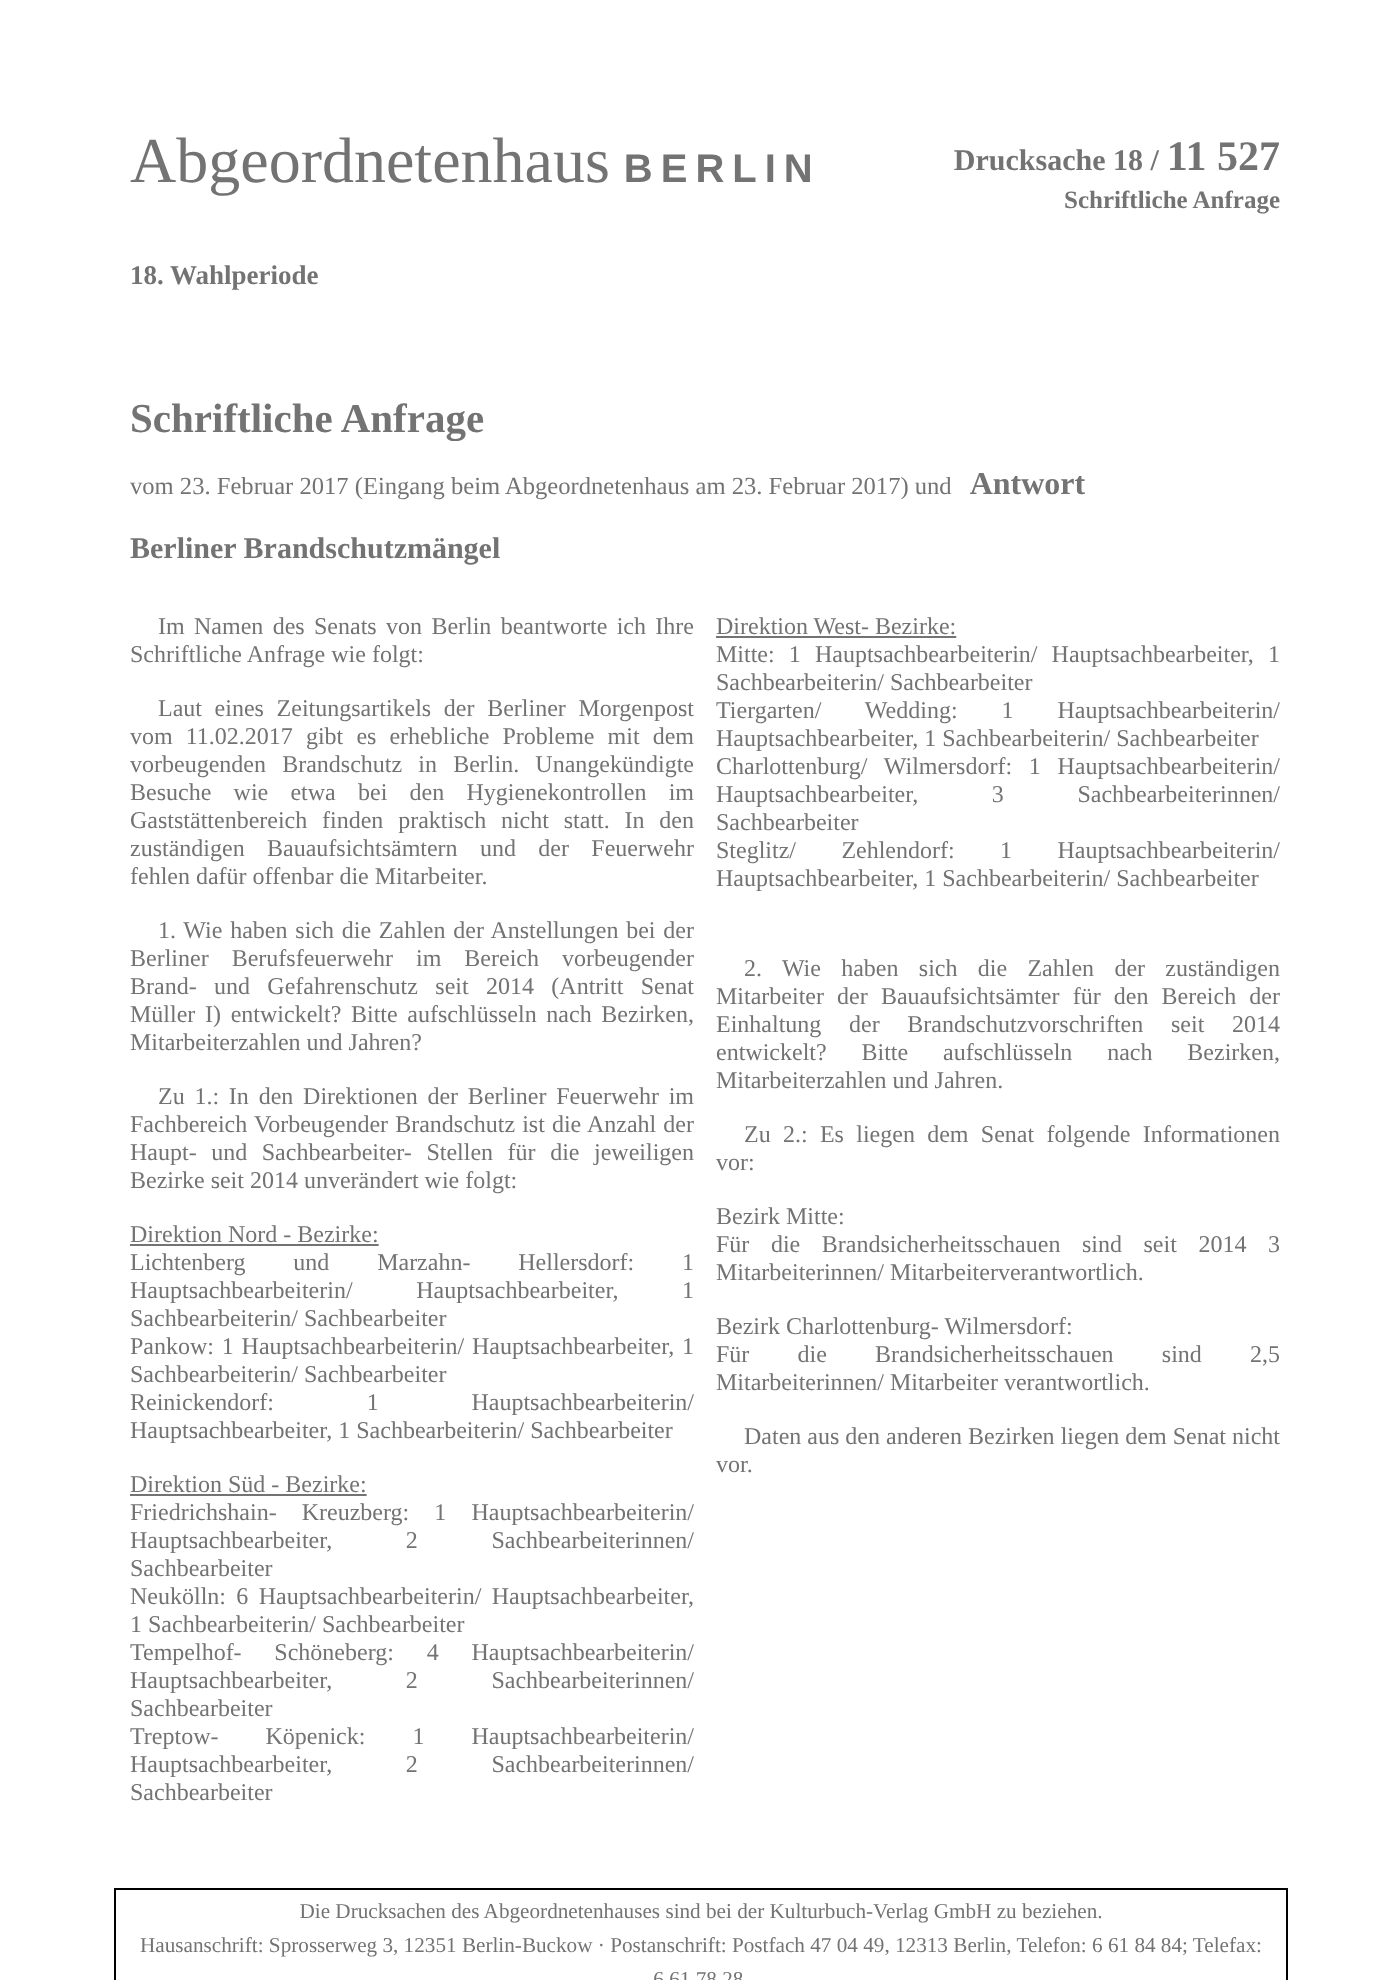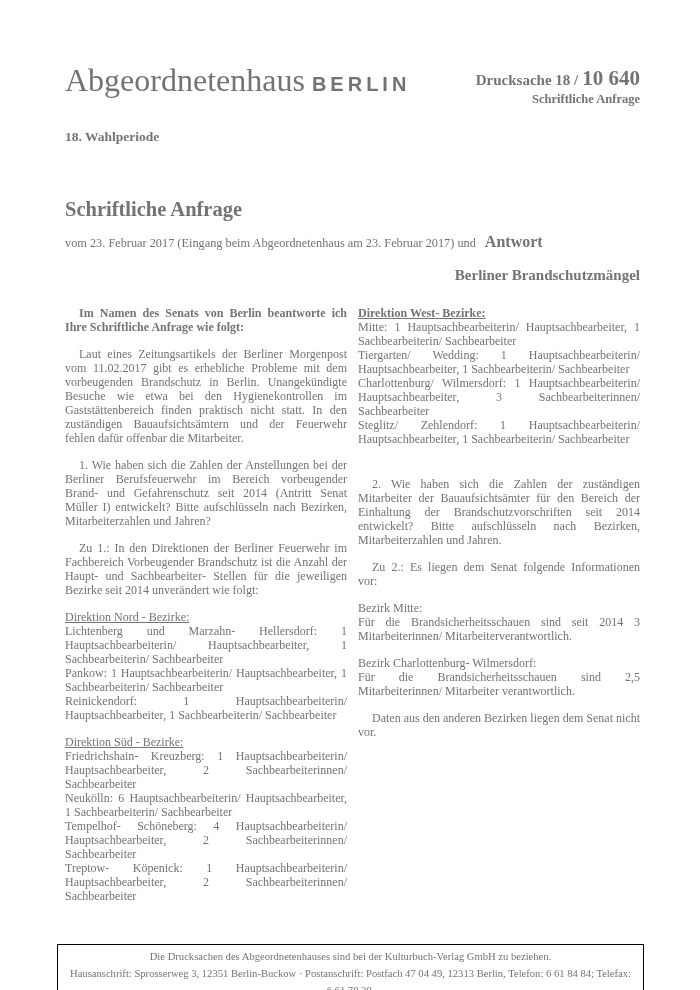--- a/index.html
+++ b/index.html
@@ -29,35 +29,35 @@
   .doc-ref { text-align: right; margin-top: 6px; }
   .drucksache-line { font-weight: bold; font-size: 15px; line-height: 18px; white-space: nowrap; }
   .drucksache-num { font-size: 21px; margin-left: 4px; }
   .doc-type { font-weight: bold; font-size: 12.5px; line-height: 15px; margin-top: 3px; }
   .wahlperiode { font-weight: bold; font-size: 13.5px; margin-top: 22px; }
   
   .title-h1 { font-weight: bold; font-size: 20.5px; line-height: 24px; margin: 52px 0 0; }
   .title-author { font-weight: bold; font-size: 15px; line-height: 18px; margin: 20px 0 0; }
   .date-line { font-size: 12.3px; line-height: 16px; margin: 13px 0 0; }
   .answer-label { font-weight: bold; font-size: 16px; margin-left: 9px; }
-  .title-subject { font-weight: bold; font-size: 15px; line-height: 18px; margin: 15px 0 0; text-align: right; }
+  .title-subject { font-weight: bold; font-size: 15px; line-height: 18px; margin: 15px 0 0; }
   
   .columns {
     display: flex;
     gap: 11px;
     margin-top: 22px;
     font-size: 12px;
     line-height: 14px;
     text-align: justify;
     -webkit-hyphens: auto;
     hyphens: auto;
   }
   .col { width: 282px; }
   .para { margin: 13px 0 0; }
-  .para.first { margin-top: 0; font-weight: bold; }
+  .para.first { margin-top: 0; }
   .ind { text-indent: 14px; }
   .heading { text-decoration: underline; }
   .entry { margin: 0; }
   .big-gap { margin-top: 31px; }
   
   .footer-box {
     position: absolute;
     left: 57px;
     top: 924px;
     width: 587px;
@@ -75,21 +75,21 @@
 
 <div class="page">
 
   <header>
     <div class="masthead">
       <div class="logo">
         <span class="logo-serif">Abgeordnetenhaus</span><span class="logo-sans">BERLIN</span>
       </div>
       <div class="doc-ref">
         <div class="drucksache-line">
-          <span>Drucksache 18 /</span><span class="drucksache-num">10 640</span>
+          <span>Drucksache 18 /</span><span class="drucksache-num">11 527</span>
         </div>
         <div class="doc-type">Schriftliche Anfrage</div>
       </div>
     </div>
     <div class="wahlperiode">18. Wahlperiode</div>
   </header>
 
   <section class="title-block">
     <div class="title-h1">Schriftliche Anfrage</div>
     <p class="date-line">

